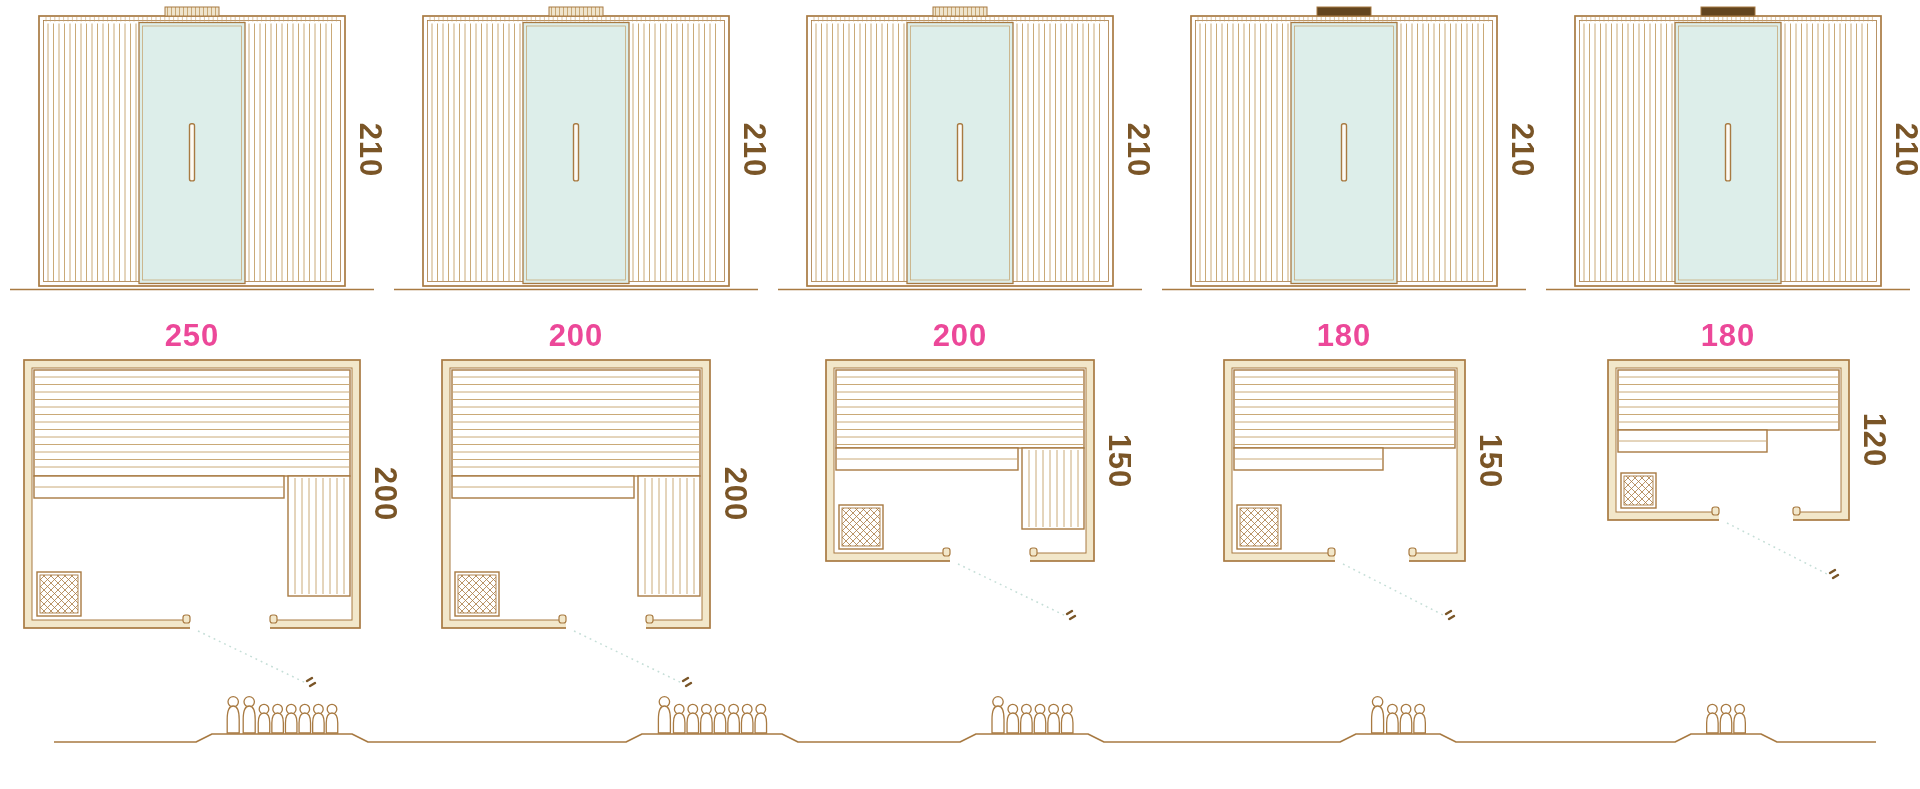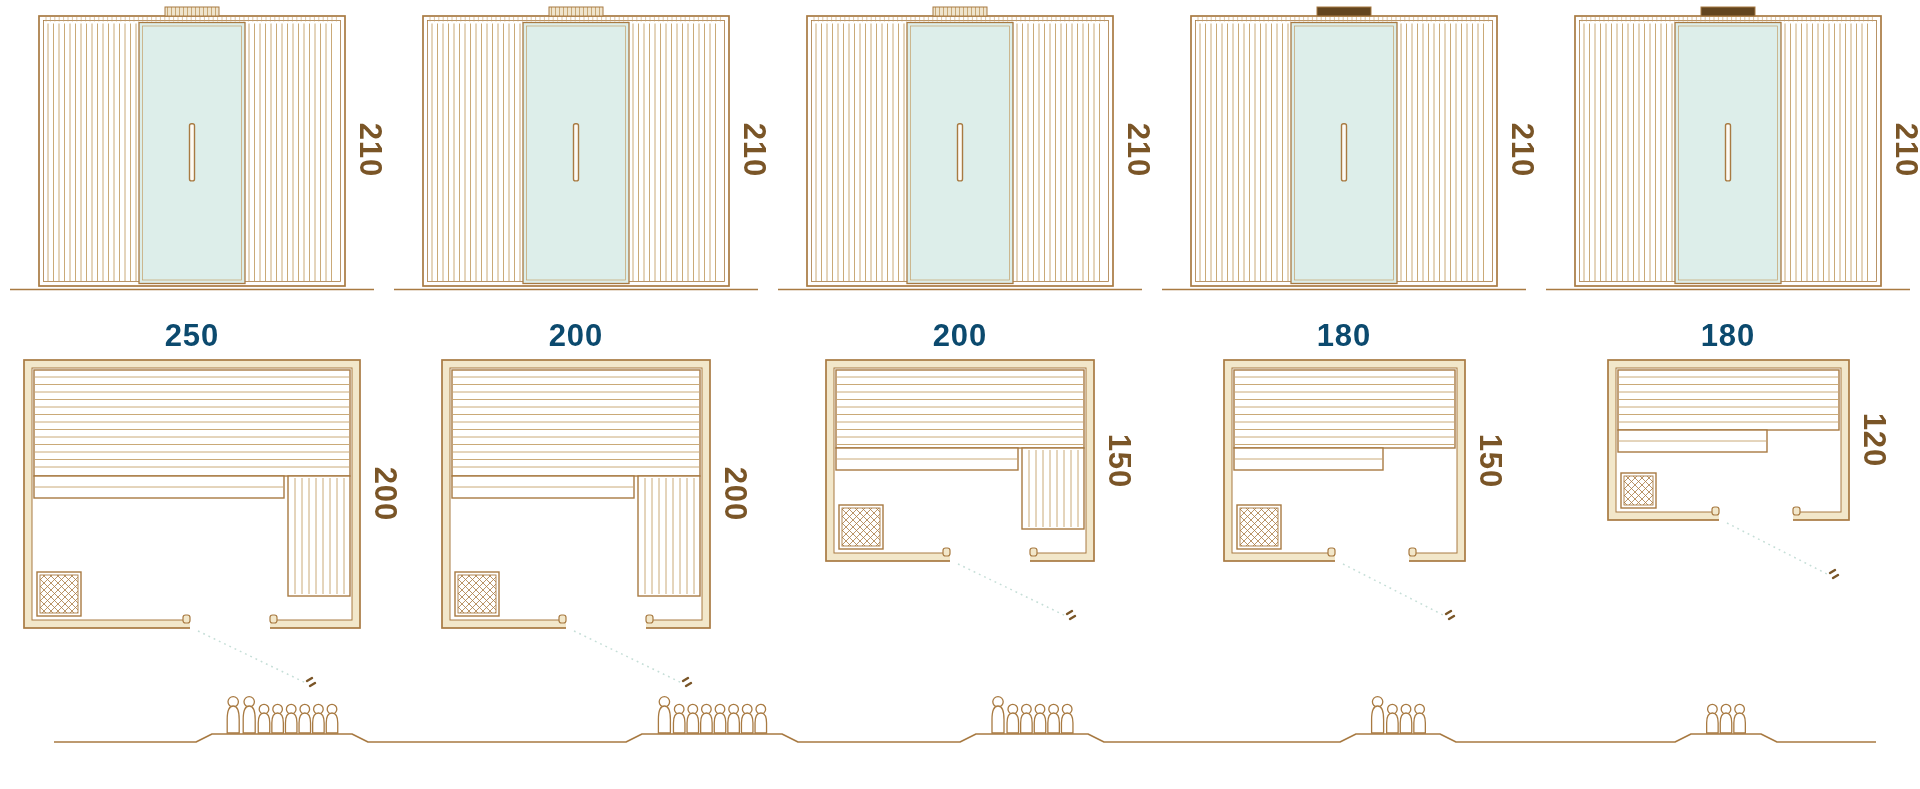--- a/index.html
+++ b/index.html
@@ -3,21 +3,21 @@
 <meta charset="utf-8">
 <style>
   *{margin:0;padding:0;box-sizing:border-box}
   html,body{background:#ffffff}
   .board{position:relative;width:1920px;height:789px;background:#fff;overflow:hidden;
          font-family:"Liberation Sans",sans-serif}
   .columns{display:flex;align-items:flex-start}
   .col{width:384px;display:flex;flex-direction:column;align-items:center;padding-top:6px}
   .elev-wrap{position:relative;width:fit-content;margin-bottom:26px}
   .plan-block{width:fit-content}
-  .hlabel{text-align:center;font-size:31px;font-weight:bold;color:#0c4a6e;
+  .hlabel{text-align:center;font-size:31px;font-weight:bold;color:#ec4899;
           height:40px;line-height:34px;letter-spacing:1px}
   .plan-row{position:relative;width:fit-content}
   .vlabel{position:absolute;left:100%;top:50%;transform:translateY(-50%);
           margin-left:6px;writing-mode:vertical-rl;font-size:31px;font-weight:bold;
           color:#7a5527;letter-spacing:1px;white-space:nowrap}
   svg{display:block;overflow:visible}
   .people{position:absolute;left:0;top:676px}
 </style>
 </head>
 <body>

